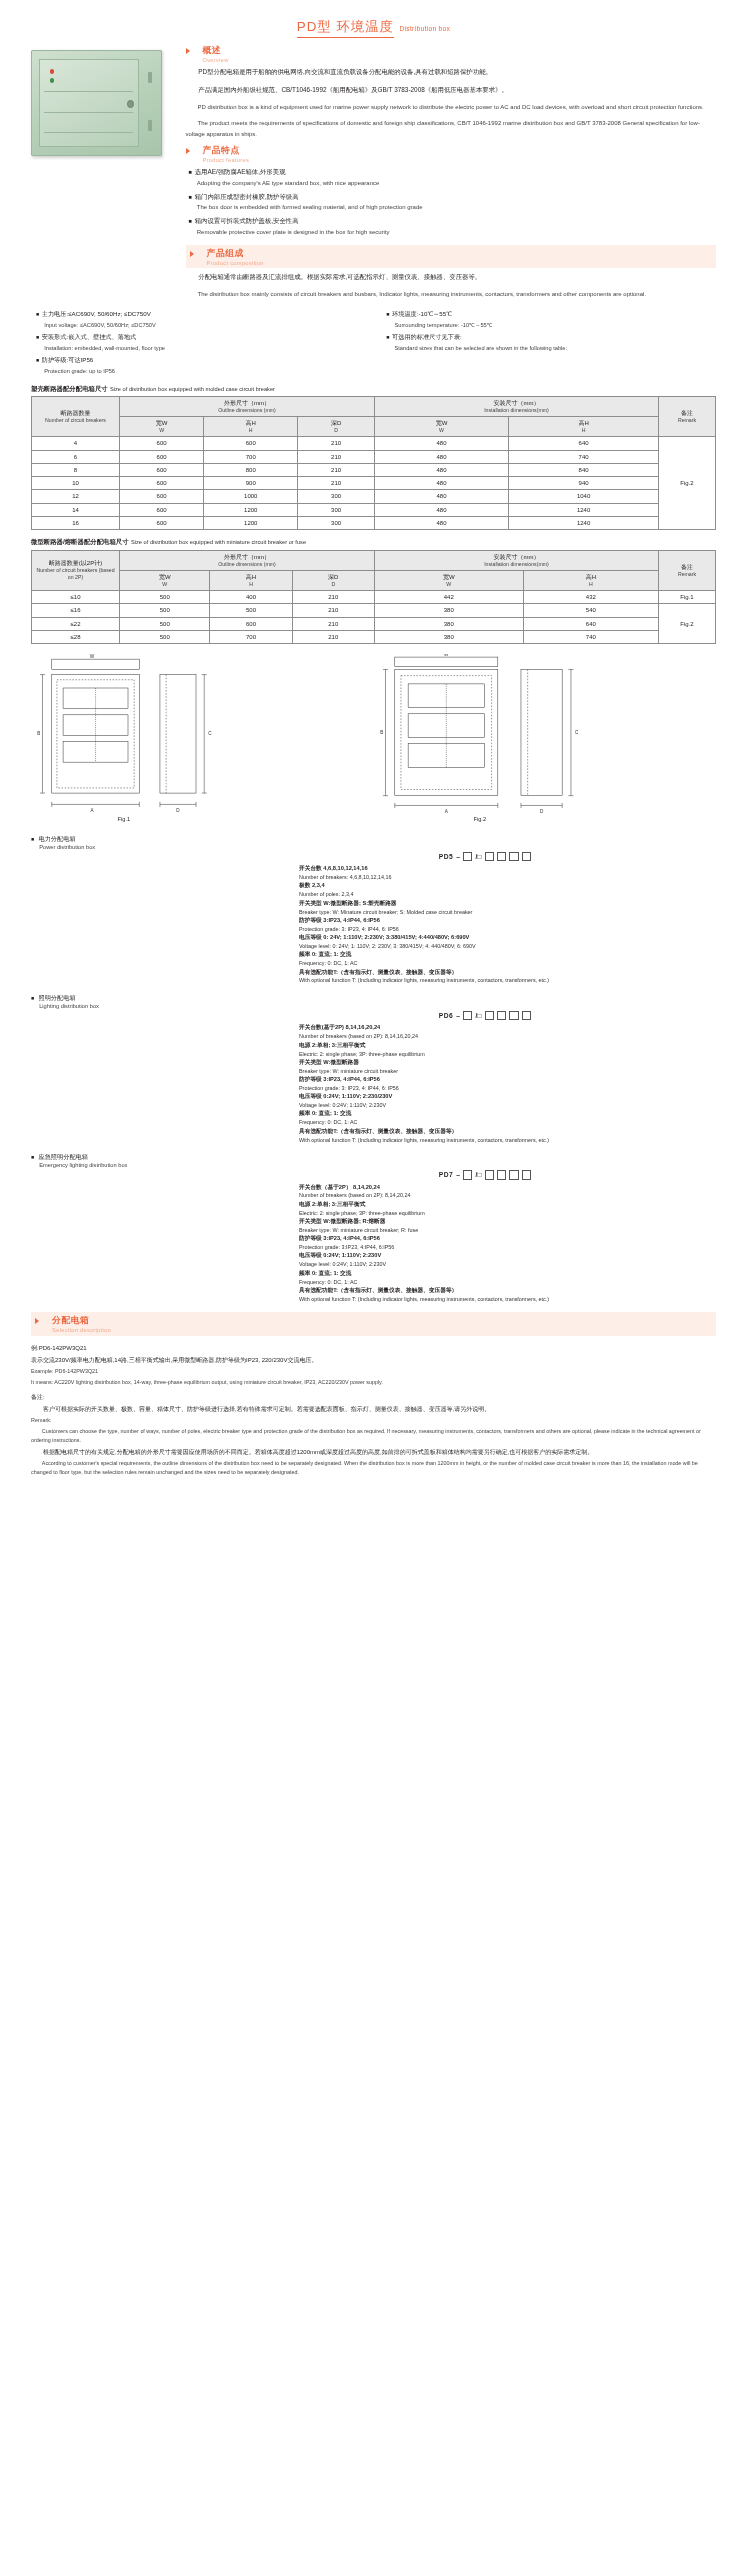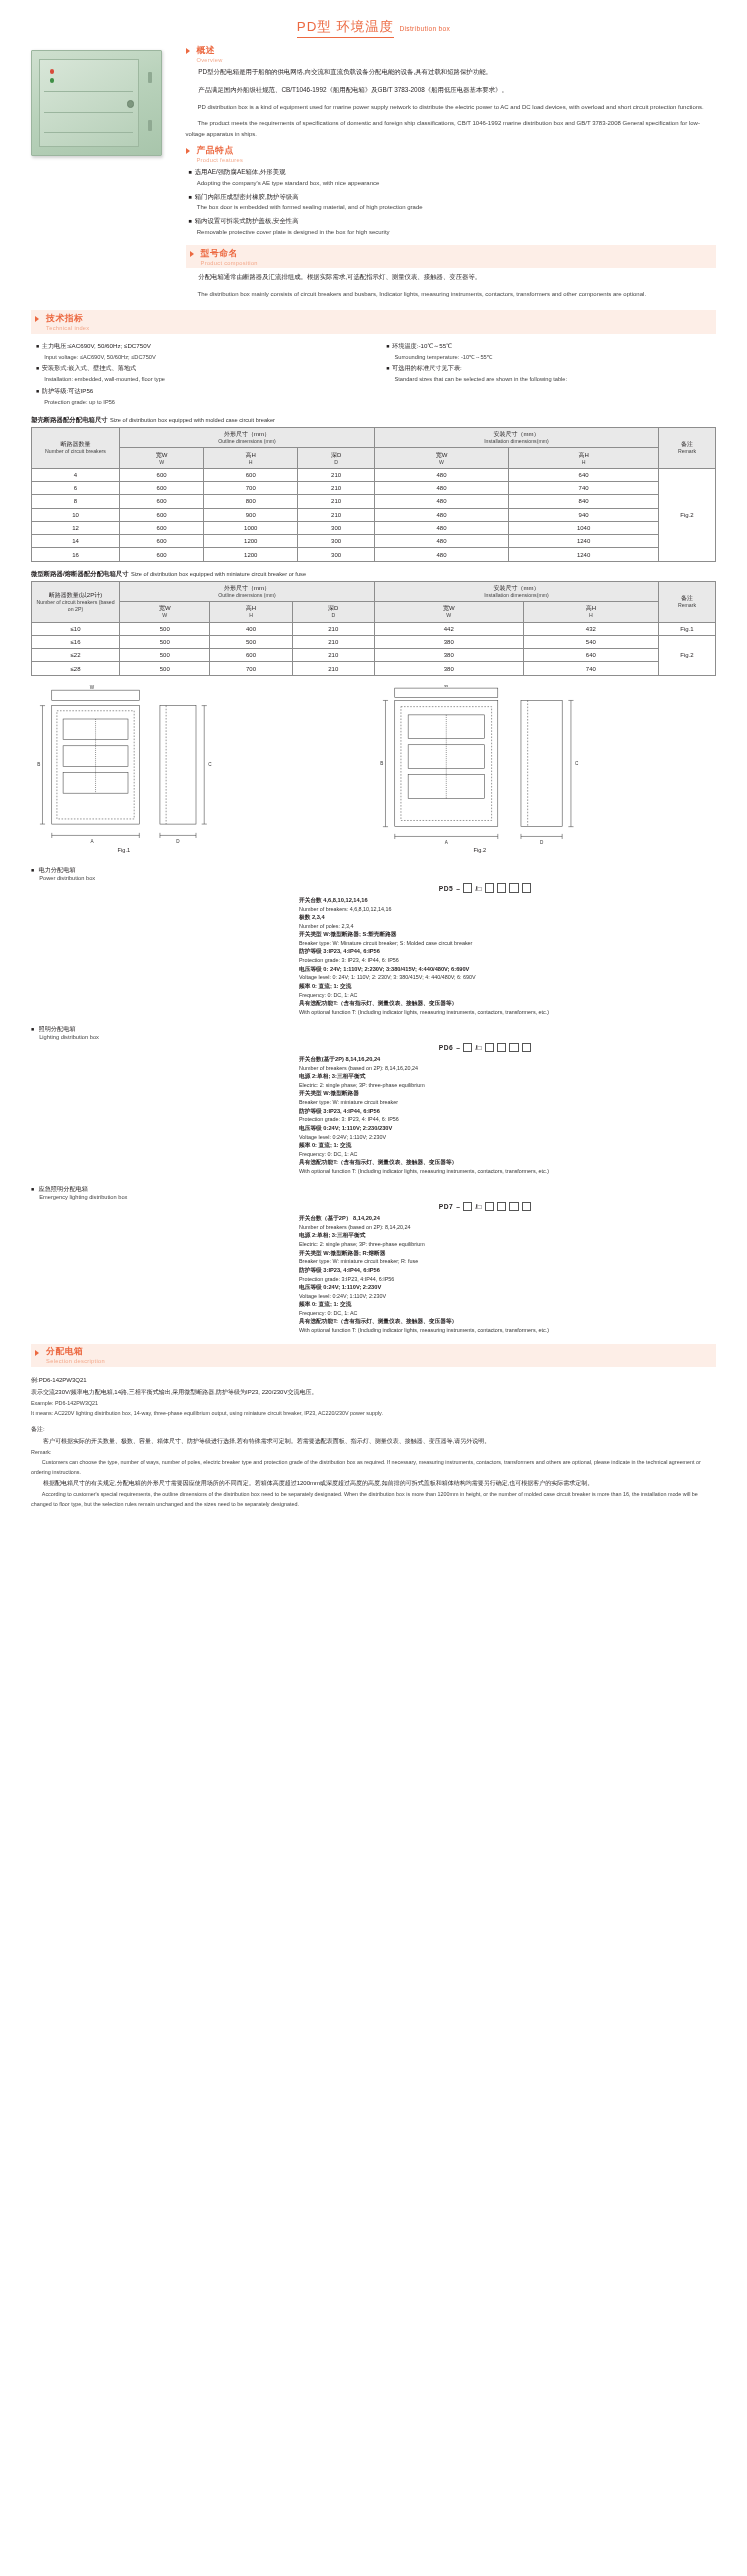--- a/index.html
+++ b/index.html
@@ -18,21 +18,21 @@
     display: inline-block;
     color: #ec6941;
     font-size: 13.4px;
     letter-spacing: 1px;
     border-bottom: 0.5px solid #ec6941;
     padding-bottom: 1.5px;
   }
   .title-en { color: #ec6941; font-size: 6.7px; margin-left: 3.1px; letter-spacing: 0.3px;}
 
   
-  .sec-head { display: flex; align-items: flex-start; gap: 7px; margin: 0 0 3.1px 0; }
+  .sec-head { display: flex; align-items: flex-start; gap: 13px; margin: 0 0 3.1px 0; }
   .sec-head .tri {
     width: 0; height: 0;
     border-left: 4.6px solid #ec6941;
     border-top: 3.1px solid transparent;
     border-bottom: 3.1px solid transparent;
     margin-top: 3.1px;
   }
   .sec-head .txt .cn { color: #ec6941; font-size: 8.8px; font-weight: bold; letter-spacing: 0.5px; }
   .sec-head .txt .en { color: #f3a98c; font-size: 5.7px; letter-spacing: 0.3px; }
 
@@ -168,38 +168,29 @@
         <div class="row en">Adopting the company's AE type standard box, with nice appearance</div>
         <div class="row"><span class="sq">■</span><span>箱门内部压成型密封橡胶,防护等级高</span></div>
         <div class="row en">The box door is embedded with formed sealing material, and of high protection grade</div>
         <div class="row"><span class="sq">■</span><span>箱内设置可拆装式防护盖板,安全性高</span></div>
         <div class="row en">Removable protective cover plate is designed in the box for high security</div>
       </div>
 
       <div class="sec-head band" style="margin-top:8.2px">
         <div class="tri"></div>
         <div class="txt">
-          <div class="cn">型号命名</div>
+          <div class="cn">产品组成</div>
           <div class="en">Product   composition</div>
         </div>
       </div>
       <div class="para" style="text-indent:2em">分配电箱通常由断路器及汇流排组成。根据实际需求,可选配指示灯、测量仪表、接触器、变压器等。</div>
       <div class="para en" style="text-indent:2em">The distribution box mainly consists of circuit breakers and busbars, Indicator lights, measuring instruments, contactors, transformers and other components are optional.</div>
     </div>
   </div>
 
-  <div style="padding:5.2px 31px 0 31px">
-    <div class="sec-head band">
-      <div class="tri"></div>
-      <div class="txt">
-        <div class="cn">技术指标</div>
-        <div class="en">Technical index</div>
-      </div>
-    </div>
-  </div>
 
   <div class="tech-wrap">
     <div class="tech-col">
       <div class="row"><span class="sq">■</span><span>主力电压:≤AC690V, 50/60Hz; ≤DC750V</span></div>
       <div class="row" style="padding-left:8.2px;color:#444;font-size:5.7px">Input voltage: ≤AC690V, 50/60Hz; ≤DC750V</div>
       <div class="row"><span class="sq">■</span><span>安装形式:嵌入式、壁挂式、落地式</span></div>
       <div class="row" style="padding-left:8.2px;color:#444;font-size:5.7px">Installation: embedded, wall-mounted, floor type</div>
       <div class="row"><span class="sq">■</span><span>防护等级:可达IP56</span></div>
       <div class="row" style="padding-left:8.2px;color:#444;font-size:5.7px">Protection grade: up to IP56</div>
     </div>

